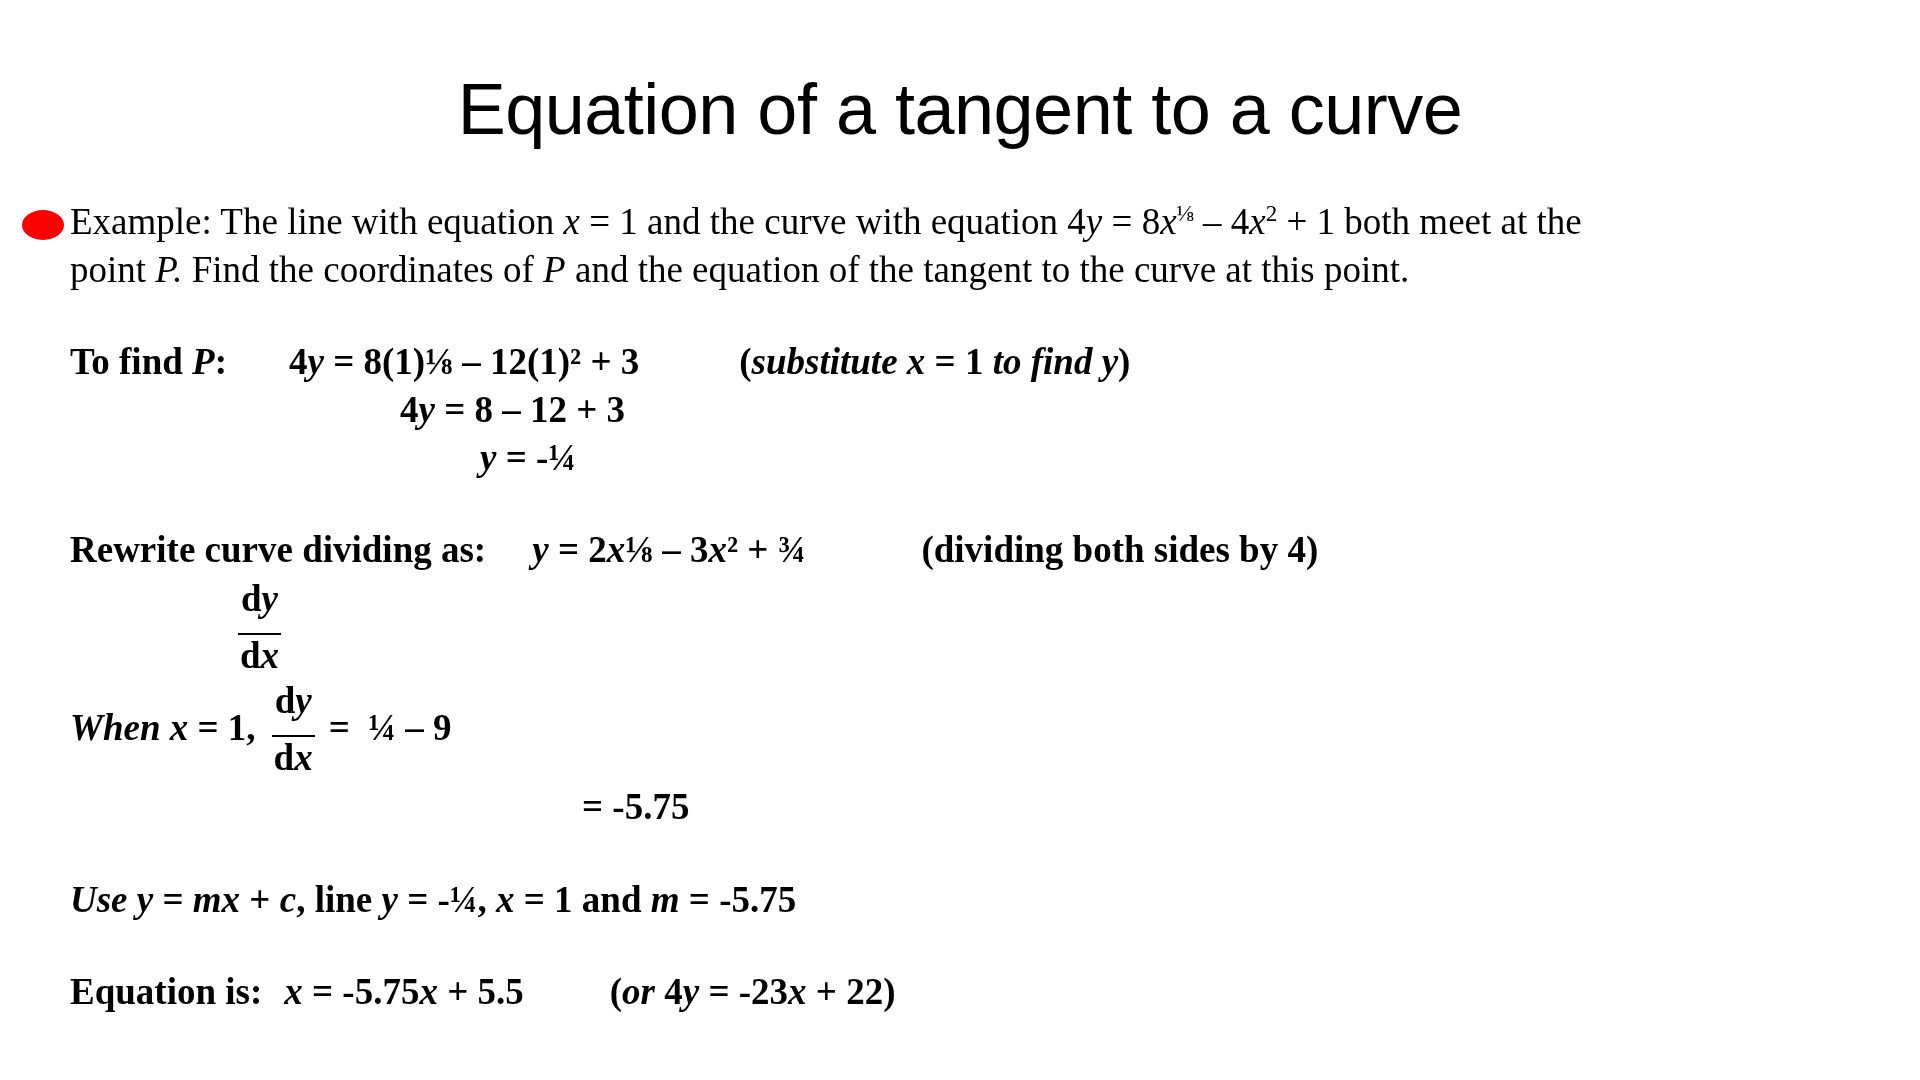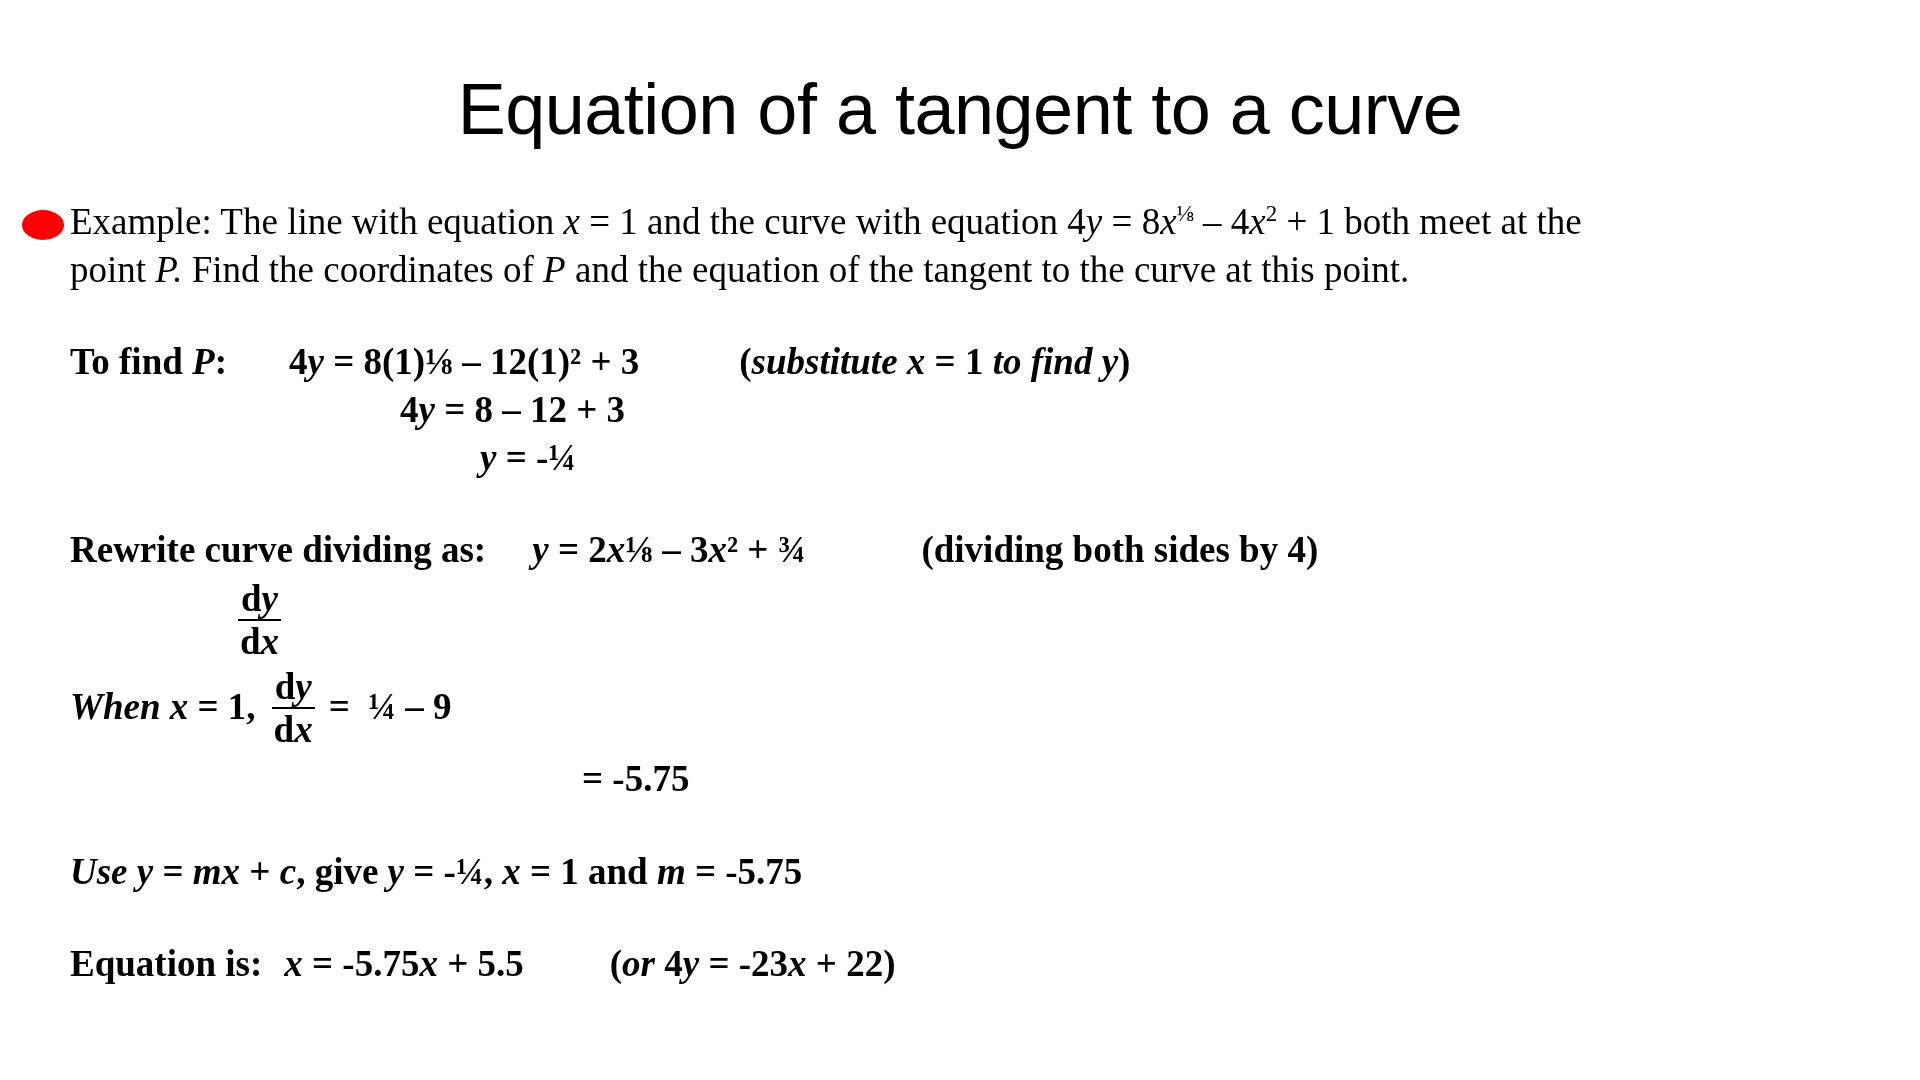--- a/index.html
+++ b/index.html
@@ -72,21 +72,21 @@
     display: inline-block;
     vertical-align: middle;
     text-align: center;
     line-height: 1.06;
     position: relative;
     top: -2px;
   }
   .frac .num {
     display: block;
     border-bottom: 2px solid #000;
-    padding: 0 2px 1px 2px;
+    padding: 0 2px 15px 2px;
   }
   .frac .den {
     display: block;
     padding: 1px 2px 0 2px;
   }
 </style>
 </head>
 <body>
 
 <div class="slide">
@@ -118,21 +118,21 @@
     </div>
 
     <div class="para" style="padding-top:6px;">
       <div class="row" style="line-height:1.05;"><span><i>W</i><i>h</i><i>e</i><i>n</i> <i>x</i> = 1,</span><span style="display:inline-block;width:16px"></span><span class="frac"><span class="num">d<i>y</i></span><span class="den">d<i>x</i></span></span><span style="display:inline-block;width:14px"></span><span>=  ¼ – 9</span></div>
       <div class="row" style="padding-top:4px;"><span style="display:inline-block;width:512px"></span><span>= -5.75</span></div>
     </div>
 
     <div class="spacer"></div>
 
     <div class="para">
-      <div class="row"><i>Use y</i><span> = </span><i>mx</i><span> + </span><i>c</i><span>, give </span><i>y</i><span> = -¼, </span><i>x</i><span> = 1 and </span><i>m</i><span> = -5.75</span></div>
+      <div class="row"><i>Use y</i><span> = </span><i>mx</i><span> + </span><i>c</i><span>, line </span><i>y</i><span> = -¼, </span><i>x</i><span> = 1 and </span><i>m</i><span> = -5.75</span></div>
     </div>
 
     <div class="spacer"></div>
 
     <div class="para">
       <div class="row"><span>Equation is:</span><span style="display:inline-block;width:22px"></span><span><i>x</i> = -5.75<i>x</i> + 5.5</span><span style="display:inline-block;width:86px"></span><span>(<i>o</i><i>r</i> 4<i>y</i> = -23<i>x</i> + 22)</span></div>
     </div>
 
   </div>
 </div>

